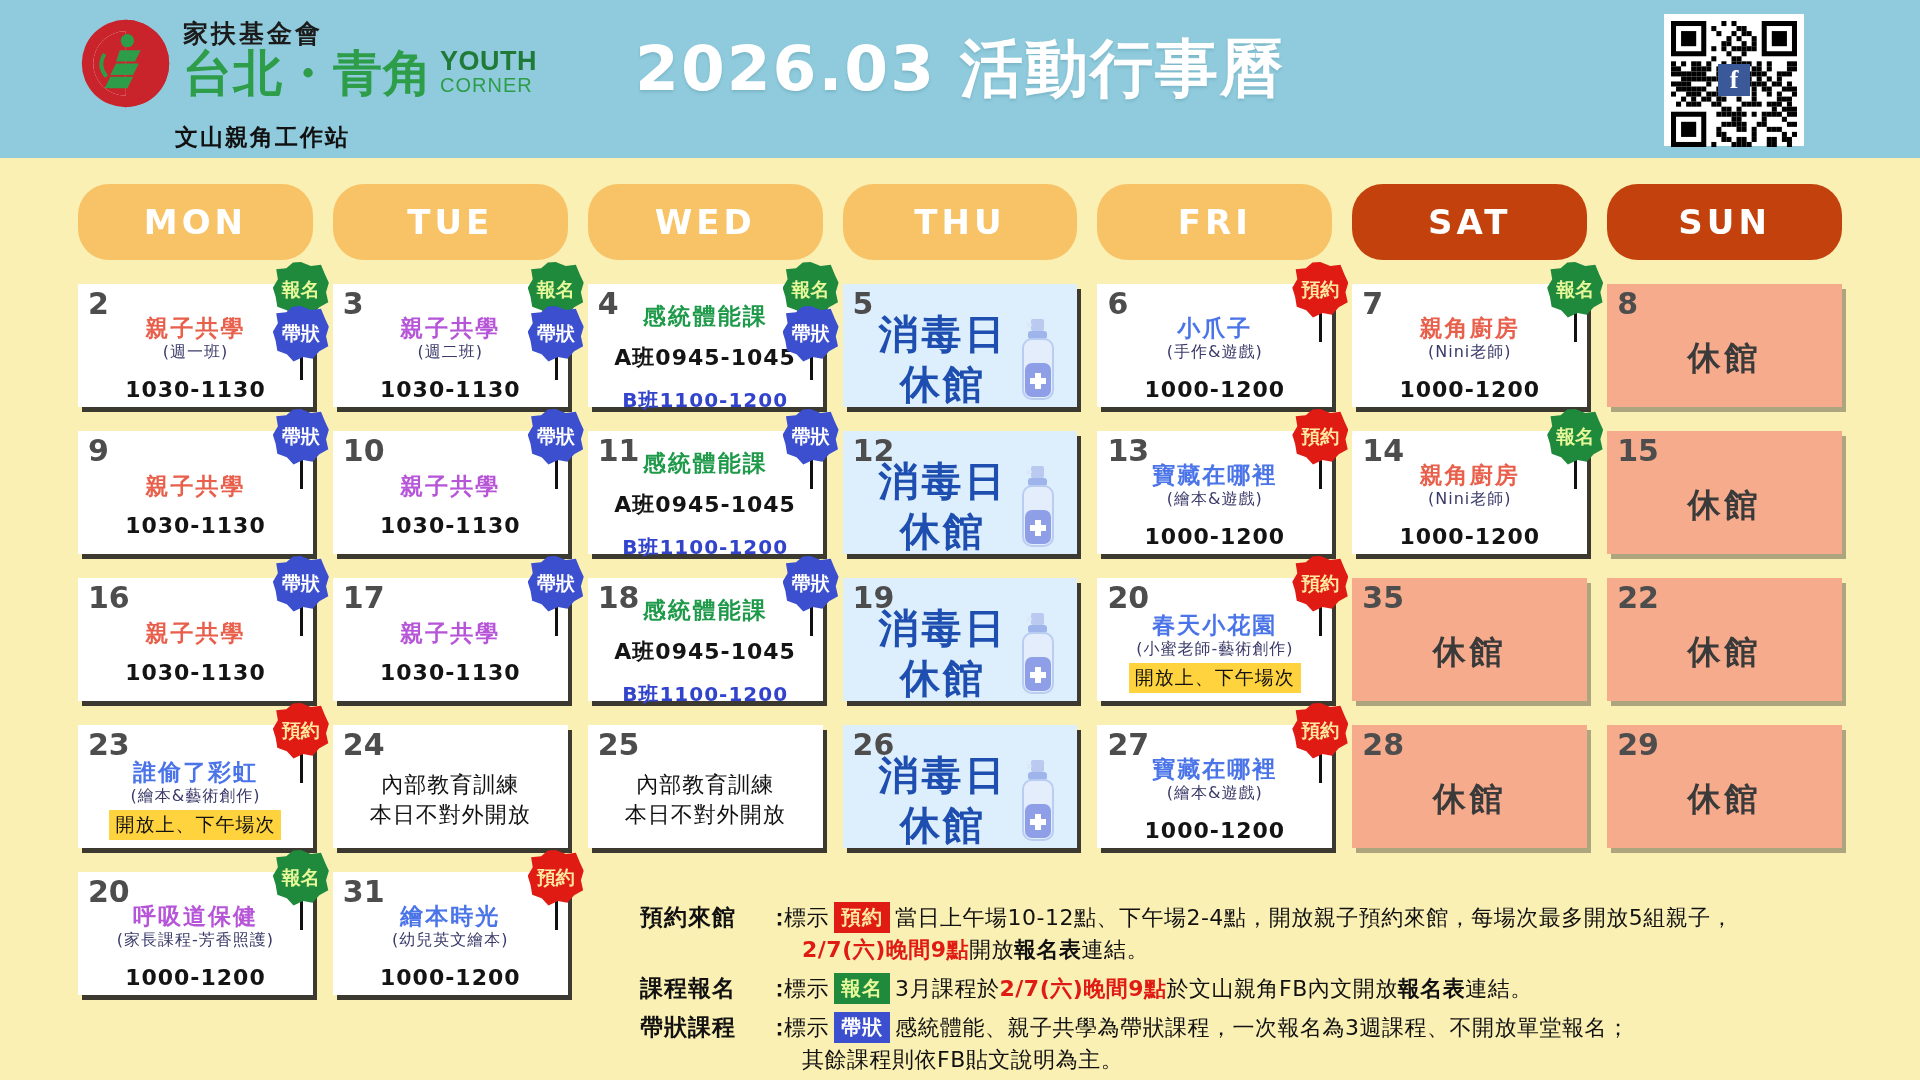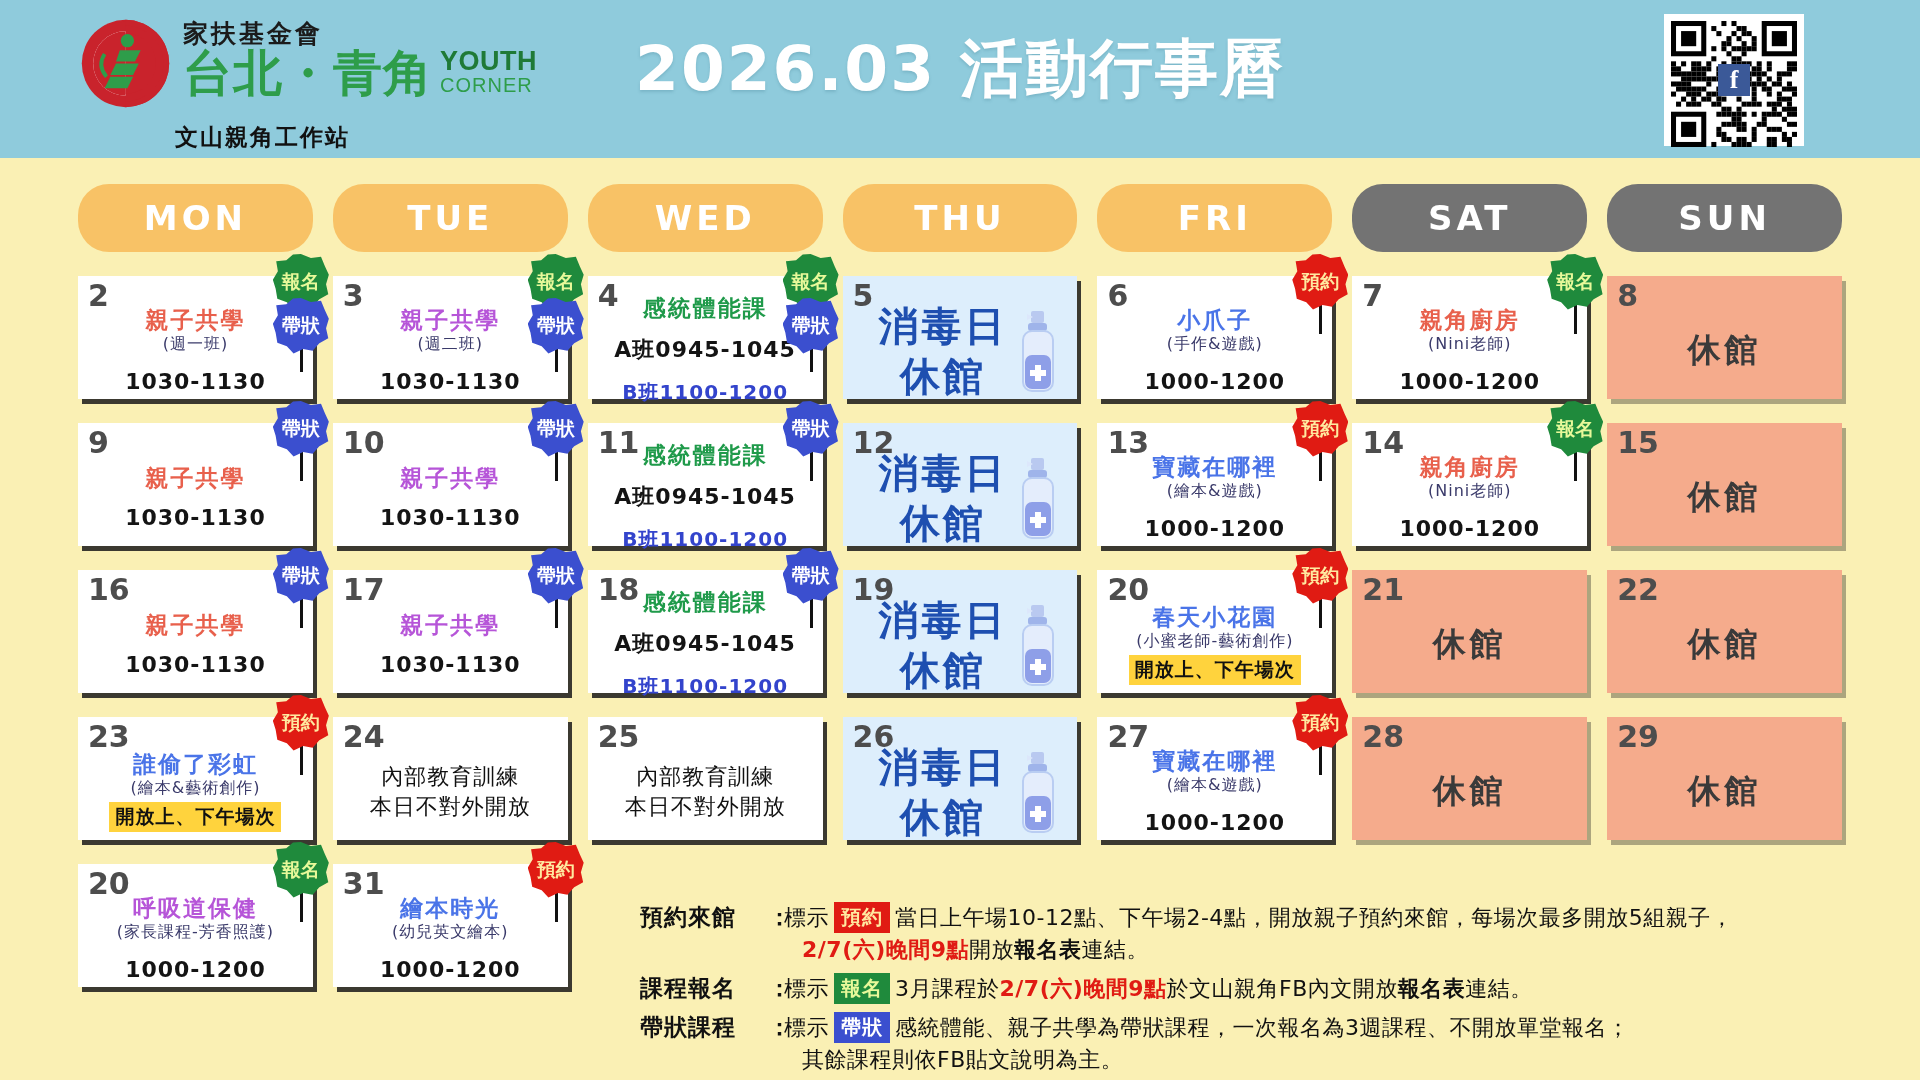--- a/index.html
+++ b/index.html
@@ -38,25 +38,25 @@
   .qr-wrap { position:absolute; right:116px; top:14px; width:140px; height:132px;
              background:#fff; padding:7px; }
   .qr { width:100%; height:100%; position:relative; }
   .qr-fb { position:absolute; left:50%; top:50%; transform:translate(-50%,-50%);
            width:32px; height:32px; background:#3b5998; color:#fff; font-weight:bold;
            font-size:26px; line-height:32px; text-align:center; font-family:"Liberation Serif", serif; }
 
   
   .grid { padding:0 78px; }
   .week-head { display:grid; grid-template-columns:repeat(7,1fr); gap:20px; margin-top:26px; }
-  .pill { height:68px; border-radius:31px; display:flex; align-items:center; justify-content:center;
+  .pill { height:76px; border-radius:31px; display:flex; align-items:center; justify-content:center;
           font-size:34px; font-weight:bold; color:#fff; letter-spacing:4px;
           font-family:"DejaVu Sans", sans-serif; }
   .pill.weekday { background:#f8c266; }
-  .pill.weekend { background:#737373; }
+  .pill.weekend { background:#c2410c; }
 
   
   .week-row { display:grid; grid-template-columns:repeat(7,1fr); gap:20px; margin-top:24px; }
   .cell { position:relative; height:123px; background:#ffffff;
           box-shadow:4px 5px 0 rgba(25,25,25,.85); overflow:visible; }
   .cell.empty { background:transparent; box-shadow:none; }
   .cell.closed { background:#f5ab8c; box-shadow:4px 5px 0 rgba(25,25,25,.35); }
   .cell.sanitize { background:#ddeefc; }
   .daynum { position:absolute; left:10px; top:5px; font-size:30px; font-weight:bold;
             color:#4d4d4d; font-family:"DejaVu Sans", sans-serif; line-height:1; }
@@ -66,21 +66,21 @@
   .ev-title { font-size:23px; font-weight:bold; letter-spacing:2px; line-height:1.15;
               font-family:"DejaVu Sans", sans-serif; }
   .ev-sub { font-size:16px; color:#3a3a6a; letter-spacing:1px; line-height:1.3; margin-top:1px;
             font-family:"DejaVu Sans", sans-serif; }
   .ev-time { font-size:22px; color:#141414; letter-spacing:1px; margin-top:14px; font-weight:bold;
              font-family:"DejaVu Sans", sans-serif; }
   .ev-time.blue { color:#3344cc; font-size:20px; }
   .ev-line { font-size:22px; color:#111; letter-spacing:1px; line-height:1.35; font-weight:normal;
              font-family:"DejaVu Sans", sans-serif; }
   .ev-highlight { display:inline-block; background:#ffd33d; color:#111; font-size:19px;
-                  font-weight:bold; padding:2px 6px; margin-top:3px; letter-spacing:1px;
+                  font-weight:normal; padding:2px 6px; margin-top:3px; letter-spacing:1px;
                   font-family:"DejaVu Sans", sans-serif; }
   .closed-label { font-size:33px; font-weight:bold; color:#3a3a3a; letter-spacing:4px;
                   font-family:"DejaVu Sans", sans-serif; }
   .sanitize-label { font-size:40px; font-weight:bold; color:#1e4fb0; letter-spacing:3px;
                     line-height:1.25; font-family:"DejaVu Sans", sans-serif; }
 
   
   .bottle { position:absolute; right:16px; bottom:6px; width:46px; height:84px; }
 
   
@@ -607,21 +607,21 @@
           <div class="daynum">20</div>
           <div class="cell-body">
             <div class="ev-title" style="color: rgb(74, 116, 232);">春天小花園</div>
             <div class="ev-sub">(小蜜老師-藝術創作)</div>
             <div class="ev-highlight">開放上、下午場次</div>
           </div>
           <div class="badge-stick s1"></div>
           <div class="badge book pos-tr">預約</div>
         </div>
         <div class="cell closed">
-          <div class="daynum">21</div>
+          <div class="daynum">35</div>
           <div class="cell-body">
             <div class="closed-label">休館</div>
           </div>
         </div>
         <div class="cell closed">
           <div class="daynum">22</div>
           <div class="cell-body">
             <div class="closed-label">休館</div>
           </div>
         </div>

